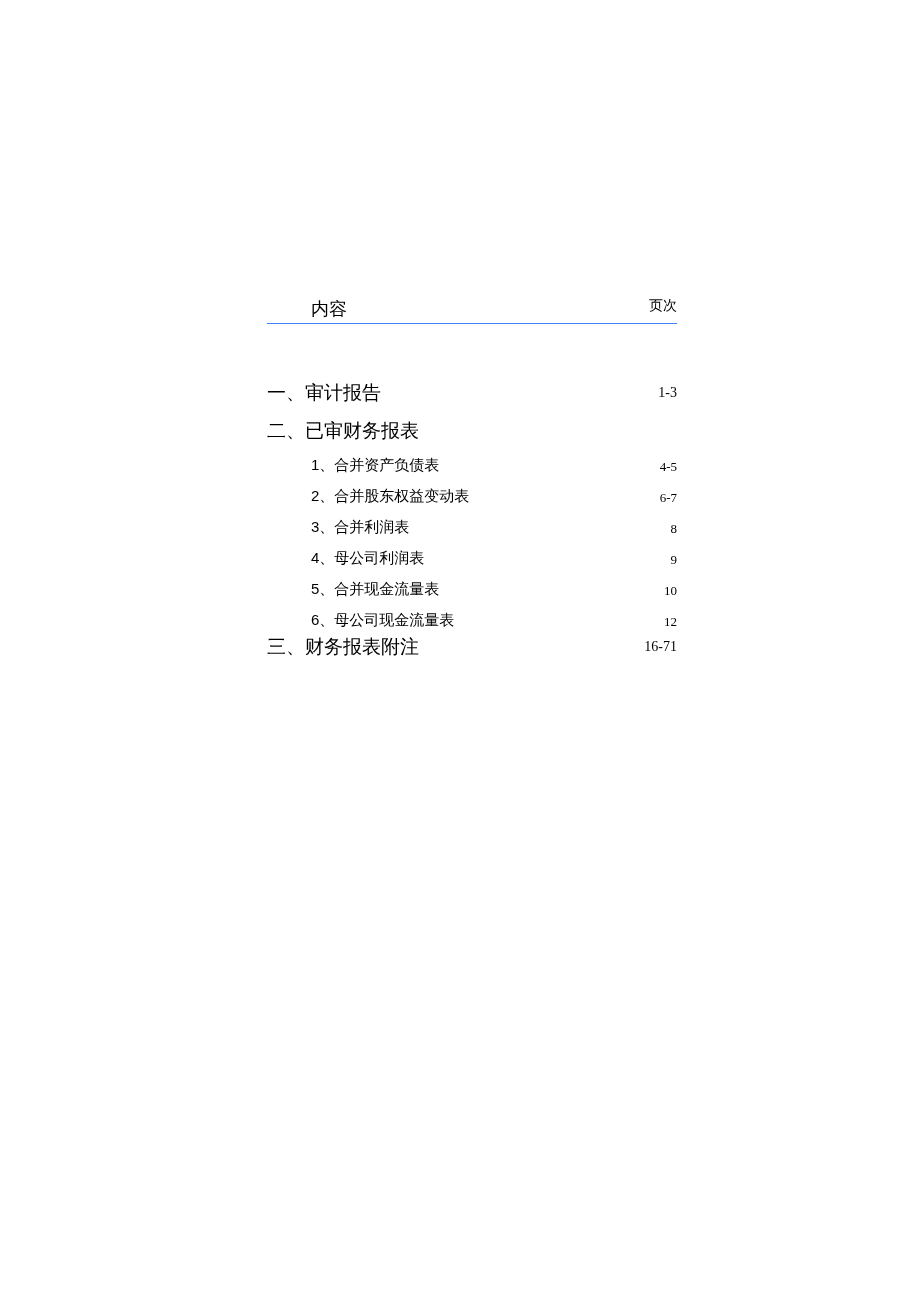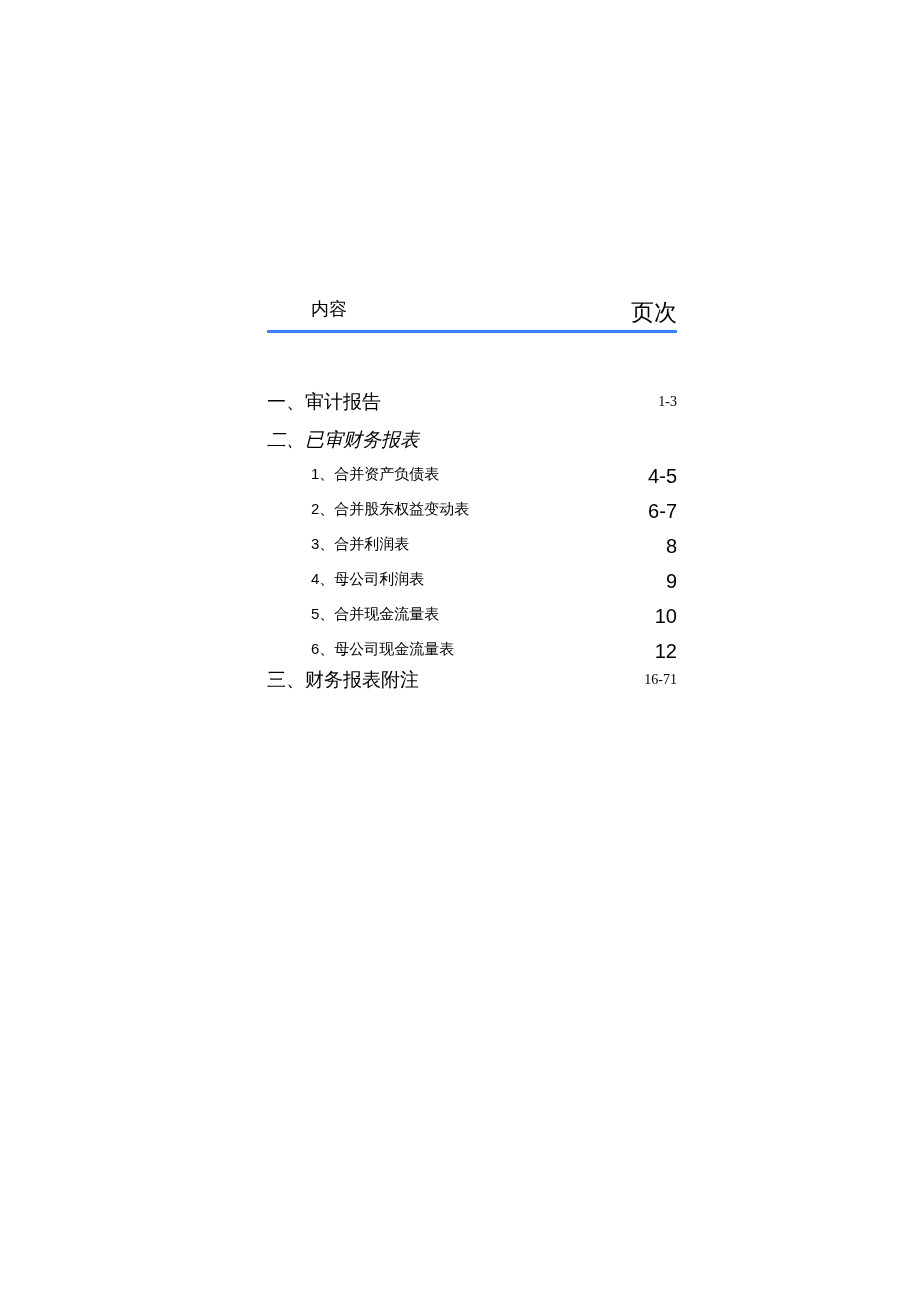--- a/index.html
+++ b/index.html
@@ -17,68 +17,67 @@
     }
     .content-wrapper {
       position: absolute;
       left: 267px;
       top: 297px;
       width: 410px;
     }
     .header-row {
       display: flex;
       justify-content: space-between;
-      border-bottom: 3px solid #3b82f6;
+      border-bottom: 1px solid #3b82f6;
       padding-bottom: 2px;
       margin-bottom: 56px;
     }
     .header-left {
       font-size: 18px;
       padding-left: 44px;
     }
     .header-right {
-      font-size: 23px;
+      font-size: 14px;
     }
     .section-row {
       display: flex;
       justify-content: space-between;
       align-items: center;
       margin-bottom: 10px;
     }
     .section-title {
       font-size: 19px;
     }
     .section-pages {
       font-size: 14px;
       font-family: Liberation Serif, serif;
     }
     .sub-item-row {
       display: flex;
       justify-content: space-between;
-      align-items: flex-start;
+      align-items: flex-end;
       padding-left: 44px;
       margin-top: 12px;
       margin-bottom: 4px;
     }
     .sub-item-label {
       font-size: 15px;
     }
     .sub-item-number {
       font-family: Arial, sans-serif;
     }
     .sub-item-pages {
-      font-size: 20px;
-      font-family: Liberation Sans, sans-serif;
+      font-size: 13px;
+      font-family: Liberation Serif, serif;
     }
     .section-1 {
       margin-bottom: 12px;
     }
     .section-2 {
       margin-bottom: 4px;
-      font-style: italic;
     }
     .section-3 {
       margin-top: 4px;
     }
   </style>
 </head>
 <body>
 
 <div class="content-wrapper">
 

